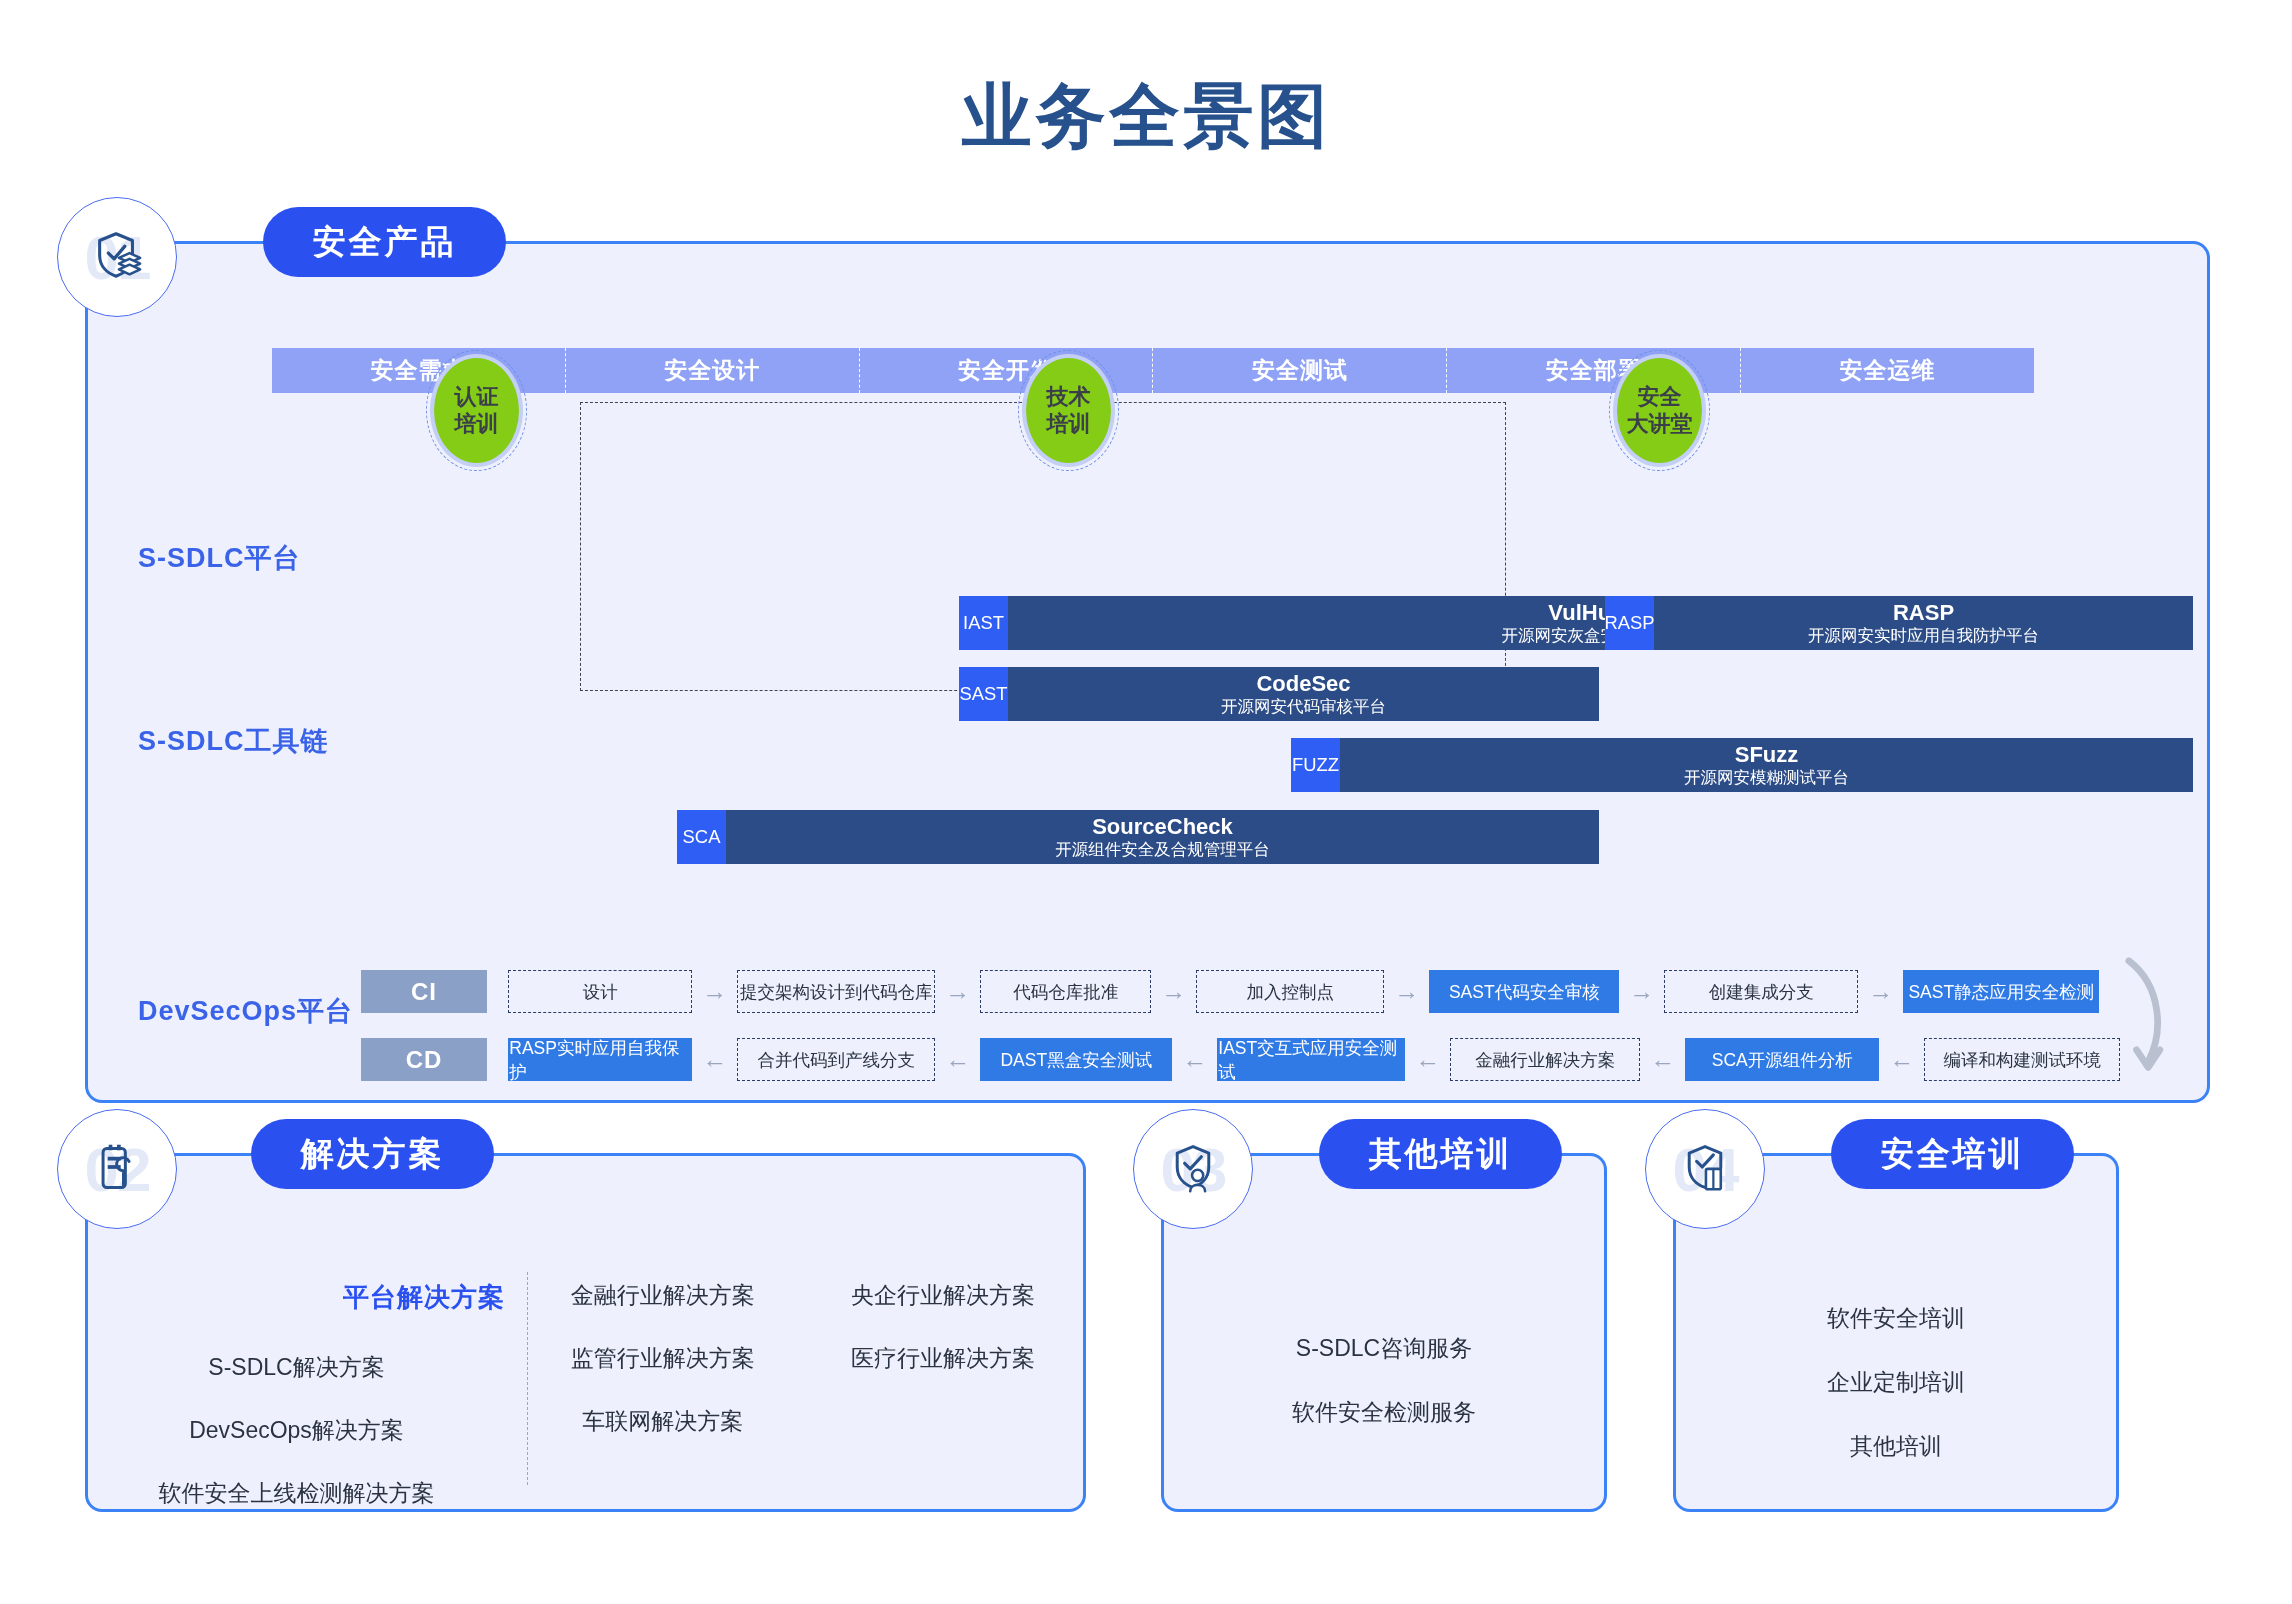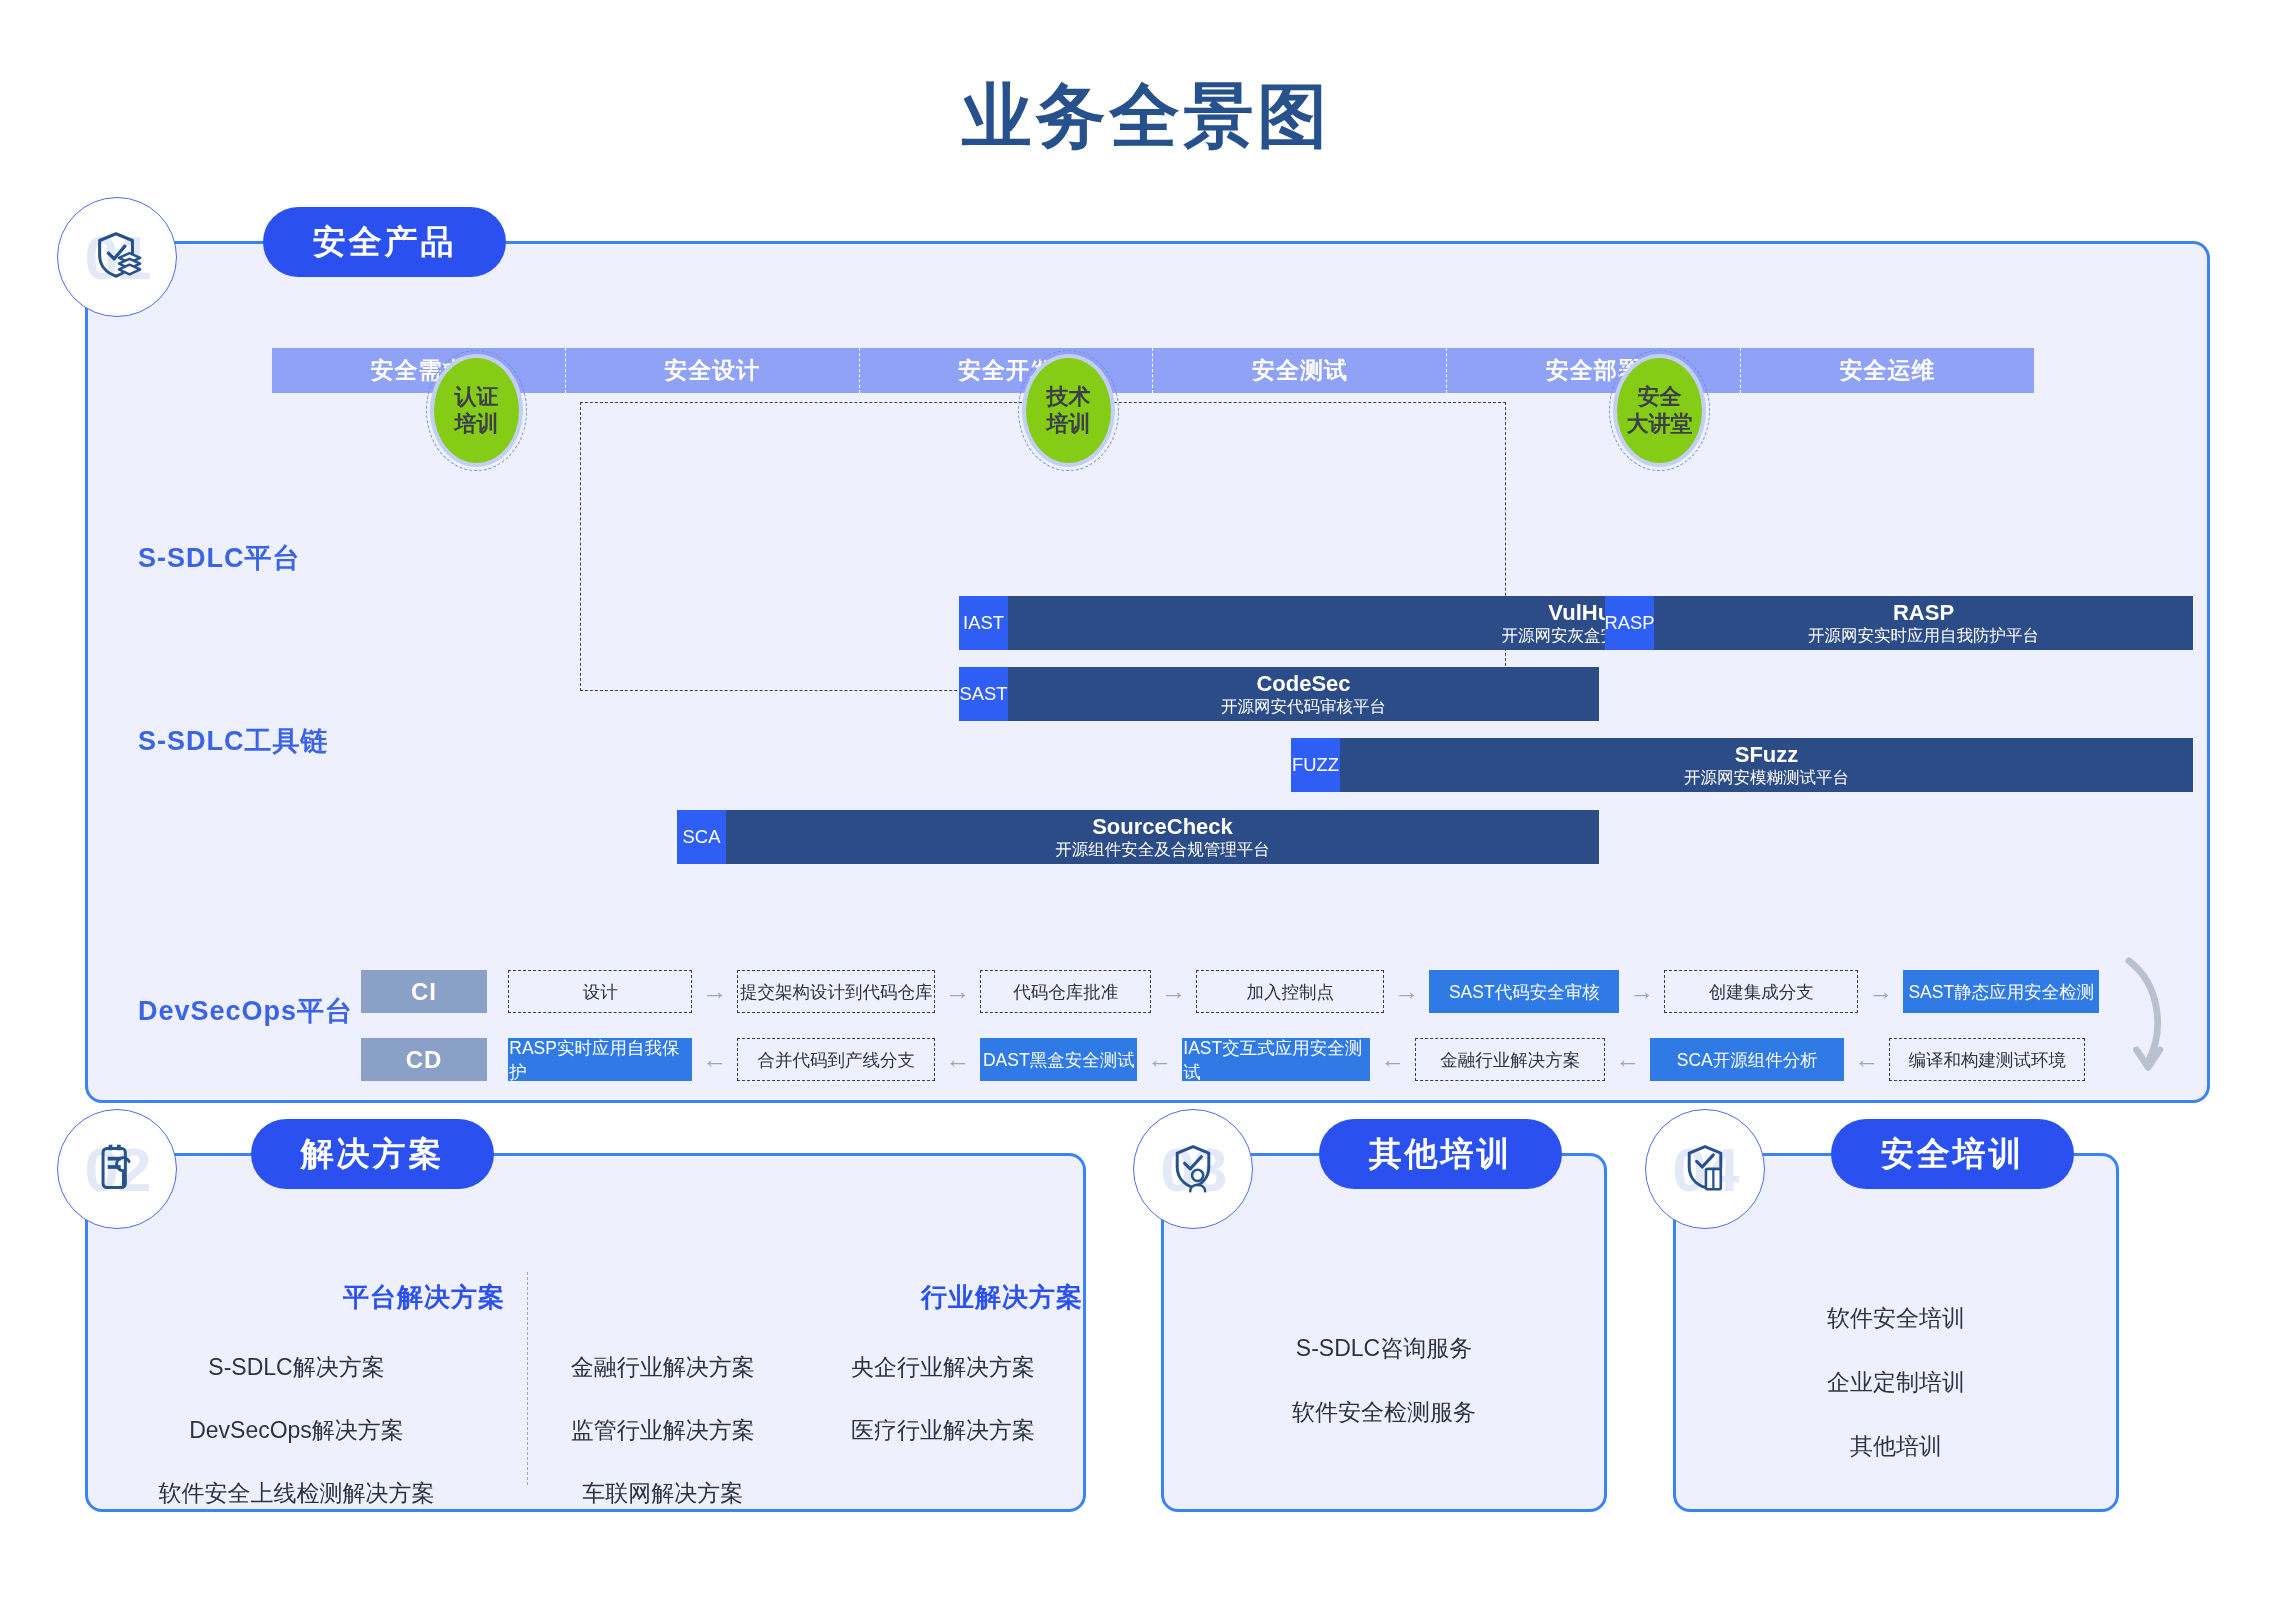--- a/index.html
+++ b/index.html
@@ -315,21 +315,21 @@
   <div class="dso-step solid" style="width:196px;">SAST静态应用安全检测</div>
 </div>
 
 <div class="dso-row" style="left:361px; top:1038px;">
   <div class="dso-tag">CD</div>
   <div class="dso-arrow" style="width:21.3px;"></div>
   <div class="dso-step solid" style="width:184px;">RASP实时应用自我保护</div>
   <div class="dso-arrow">←</div>
   <div class="dso-step dashed" style="width:198px;">合并代码到产线分支</div>
   <div class="dso-arrow">←</div>
-  <div class="dso-step solid" style="width:157px;">DAST黑盒安全测试</div>
+  <div class="dso-step solid" style="width:192px;">DAST黑盒安全测试</div>
   <div class="dso-arrow">←</div>
   <div class="dso-step solid" style="width:188px;">IAST交互式应用安全测试</div>
   <div class="dso-arrow">←</div>
   <div class="dso-step dashed" style="width:190px;">金融行业解决方案</div>
   <div class="dso-arrow">←</div>
   <div class="dso-step solid" style="width:194px;">SCA开源组件分析</div>
   <div class="dso-arrow">←</div>
   <div class="dso-step dashed" style="width:196px;">编译和构建测试环境</div>
 </div>
 
@@ -357,21 +357,20 @@
   <div class="card-pill">解决方案</div>
 
   <div class="sol-cols">
     <div class="sol-col platform">
       <div class="sol-head">平台解决方案</div>
       <div class="sol-item">S-SDLC解决方案</div>
       <div class="sol-item">DevSecOps解决方案</div>
       <div class="sol-item">软件安全上线检测解决方案</div>
     </div>
     <div class="sol-col industry">
-      <div class="sol-head">行业解决方案</div>
       <div class="ind-grid">
         <div class="sol-item">金融行业解决方案</div>
         <div class="sol-item">央企行业解决方案</div>
         <div class="sol-item">监管行业解决方案</div>
         <div class="sol-item">医疗行业解决方案</div>
         <div class="sol-item">车联网解决方案</div>
         <div class="sol-item"></div>
       </div>
     </div>
   </div>

